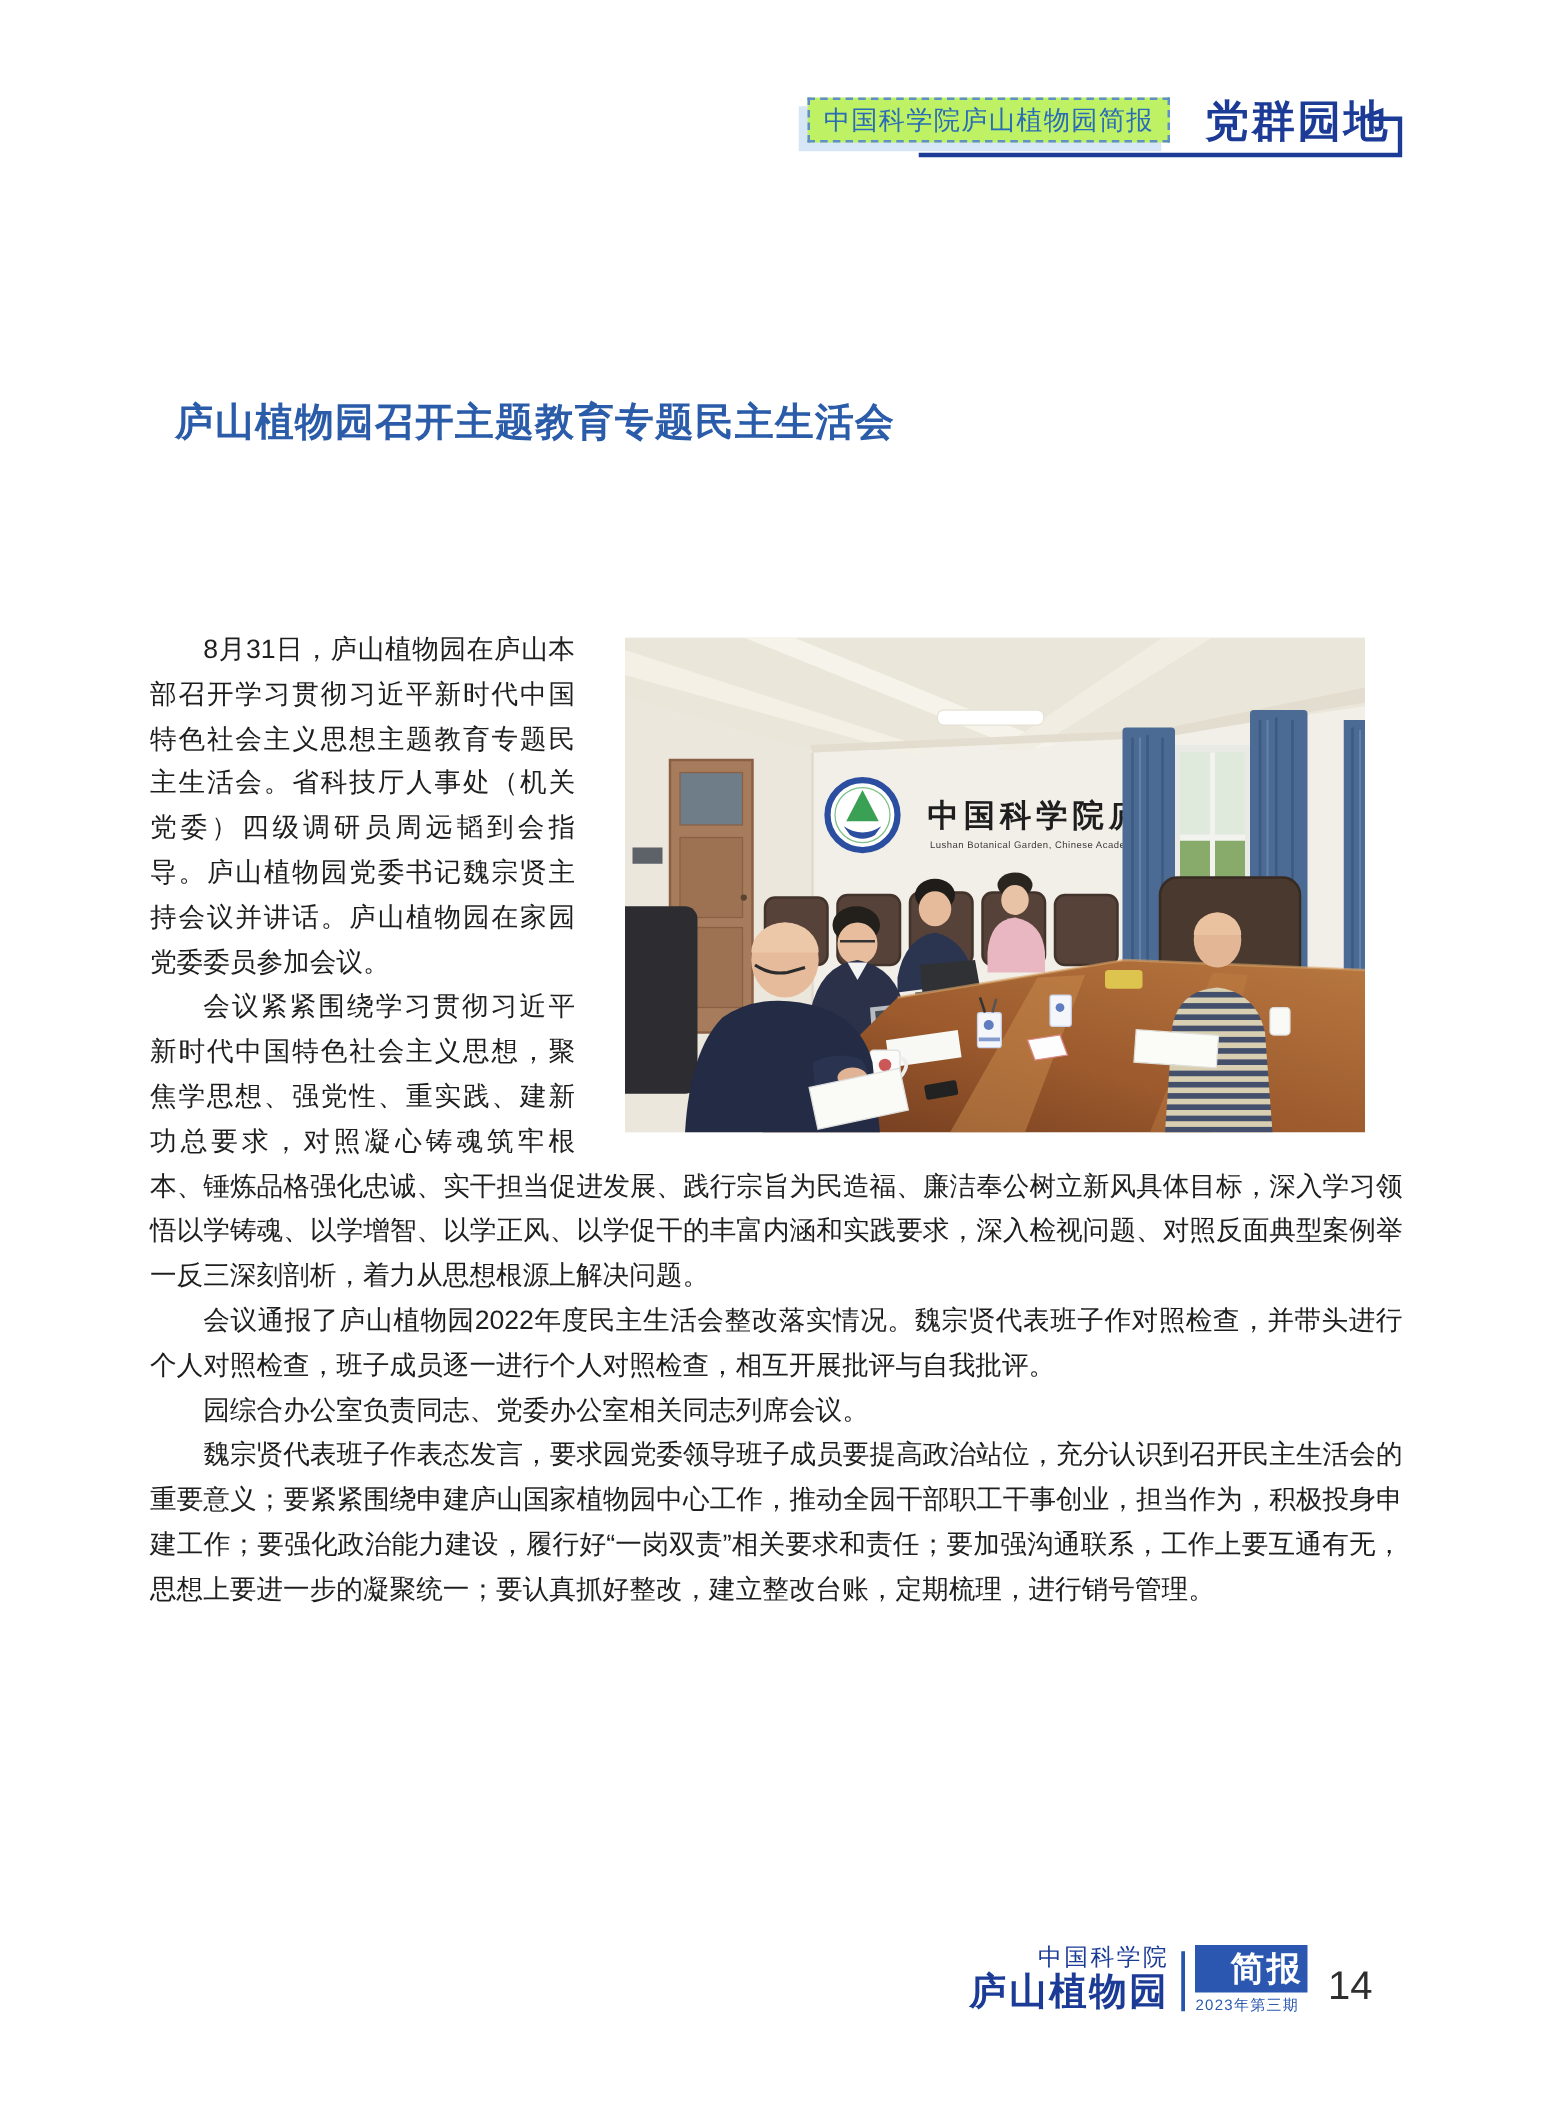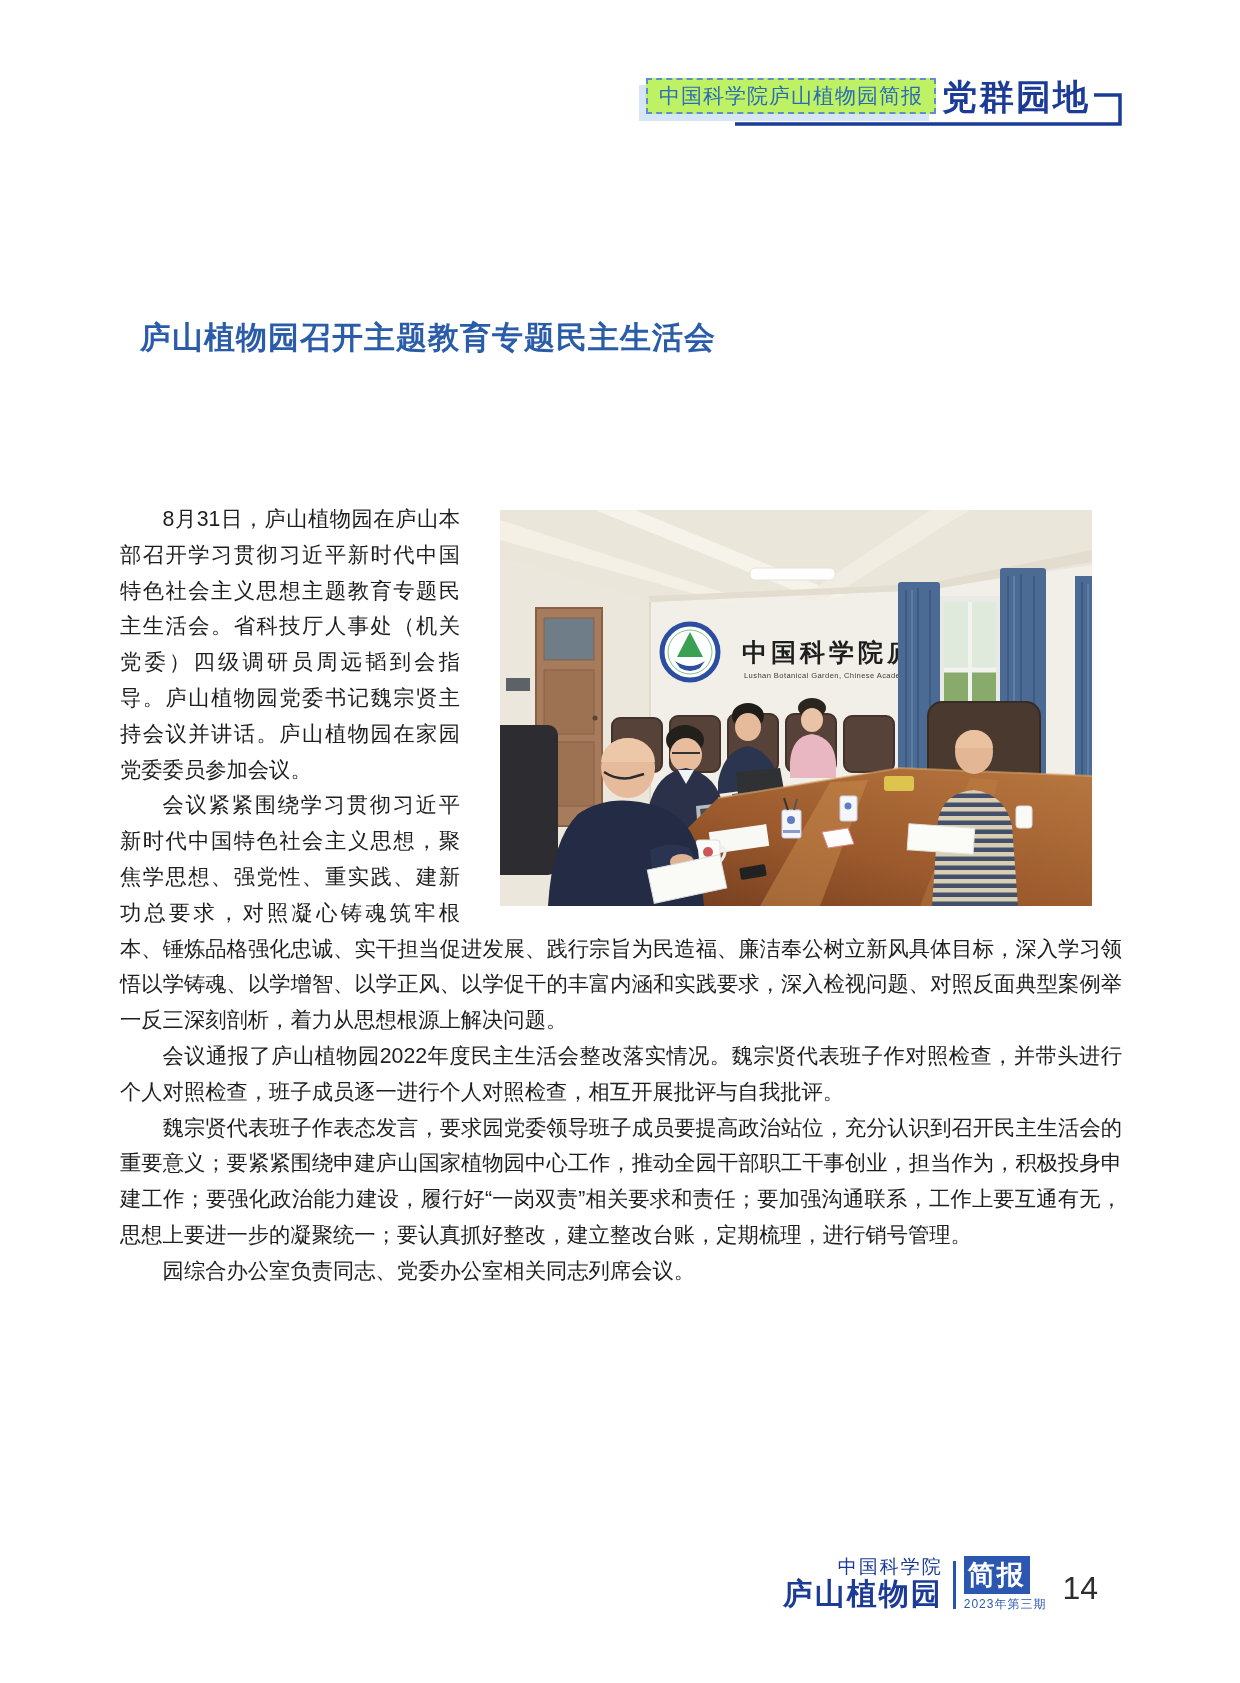--- a/index.html
+++ b/index.html
@@ -10,21 +10,21 @@
 
   
   .kicker-box {
     position:absolute; left:646px; top:78px; width:290px; height:36px;
     box-sizing:border-box; border:2px dashed #5f8fc7; background:#bef264;
     box-shadow:-7px 7px 0 #d6e6f6;
     display:flex; align-items:center; justify-content:center;
     color:#2a6cb5; font-size:21px; letter-spacing:1px; white-space:nowrap;
   }
   .section-title {
-    position:absolute; left:942px; top:74px;
+    position:absolute; left:964px; top:74px;
     font-size:35px; font-weight:bold; color:#1b3b97; letter-spacing:2px; white-space:nowrap;
   }
   .bracket-svg { position:absolute; left:732px; top:90px; }
 
   
   .article-title {
     position:absolute; left:140px; top:317px;
     font-size:31px; font-weight:bold; color:#2b5ca9; letter-spacing:1px; white-space:nowrap;
   }
   .article-body {
@@ -45,21 +45,21 @@
     display:flex; align-items:flex-end;
   }
   .org-block { text-align:right; margin-right:10px; margin-bottom:4px; color:#1b3b97; }
   .org-small { font-size:19px; letter-spacing:2px; line-height:1.1; }
   .org-large { font-size:30px; font-weight:bold; letter-spacing:2px; line-height:1.05;margin-left:44px; }
   .footer-divider { width:3px; height:48px; background:#2456ad; margin:0 8px 4px 0; }
   .badge-block { display:flex; flex-direction:column; align-items:flex-start; }
   .badge {
     width:66px; height:38px; background:#2b57b0; color:#ffffff;
     font-size:27px; font-weight:bold; letter-spacing:2px;
-    display:flex; align-items:center; justify-content:center;
+    display:flex; align-items:center; justify-content:center;padding-left:24px;
   }
   .issue { font-size:12px; color:#2b57b0; letter-spacing:1px; margin-top:2px; white-space:nowrap; }
   .page-number { font-size:32px; color:#2e2e2e; margin-left:16px; margin-bottom:6px; }
 </style>
 </head>
 <body>
 
 <div class="page">
 
   <div class="kicker-box">
@@ -225,22 +225,22 @@
           <path d="M460,284 q14,-8 28,2 l-4,10 q-12,-8 -22,-2 Z" fill="#3c4a6b"></path>
           <path d="M432,396 L438,310 Q444,282 474,280 Q505,284 512,316 L518,396 Z" fill="url(#stripes)"></path>
           <rect x="408" y="316" width="66" height="26" fill="#fbfbf8" stroke="#e0e0da" transform="rotate(4 441 329)"></rect>
         </g>
       </svg>
     </div>
 
     <p>8月31日，庐山植物园在庐山本部召开学习贯彻习近平新时代中国特色社会主义思想主题教育专题民主生活会。省科技厅人事处（机关党委）四级调研员周远韬到会指导。庐山植物园党委书记魏宗贤主持会议并讲话。庐山植物园在家园党委委员参加会议。</p>
     <p>会议紧紧围绕学习贯彻习近平新时代中国特色社会主义思想，聚焦学思想、强党性、重实践、建新功总要求，对照凝心铸魂筑牢根本、锤炼品格强化忠诚、实干担当促进发展、践行宗旨为民造福、廉洁奉公树立新风具体目标，深入学习领悟以学铸魂、以学增智、以学正风、以学促干的丰富内涵和实践要求，深入检视问题、对照反面典型案例举一反三深刻剖析，着力从思想根源上解决问题。</p>
     <p>会议通报了庐山植物园2022年度民主生活会整改落实情况。魏宗贤代表班子作对照检查，并带头进行个人对照检查，班子成员逐一进行个人对照检查，相互开展批评与自我批评。</p>
+    <p>园综合办公室负责同志、党委办公室相关同志列席会议。</p>
     <p>魏宗贤代表班子作表态发言，要求园党委领导班子成员要提高政治站位，充分认识到召开民主生活会的重要意义；要紧紧围绕申建庐山国家植物园中心工作，推动全园干部职工干事创业，担当作为，积极投身申建工作；要强化政治能力建设，履行好“一岗双责”相关要求和责任；要加强沟通联系，工作上要互通有无，思想上要进一步的凝聚统一；要认真抓好整改，建立整改台账，定期梳理，进行销号管理。</p>
-    <p>园综合办公室负责同志、党委办公室相关同志列席会议。</p>
   </div>
 
   <div class="footer-row">
     <div class="org-block">
       <div class="org-small">中国科学院</div>
       <div class="org-large">庐山植物园</div>
     </div>
     <div class="footer-divider"></div>
     <div class="badge-block">
       <div class="badge">简报</div>

